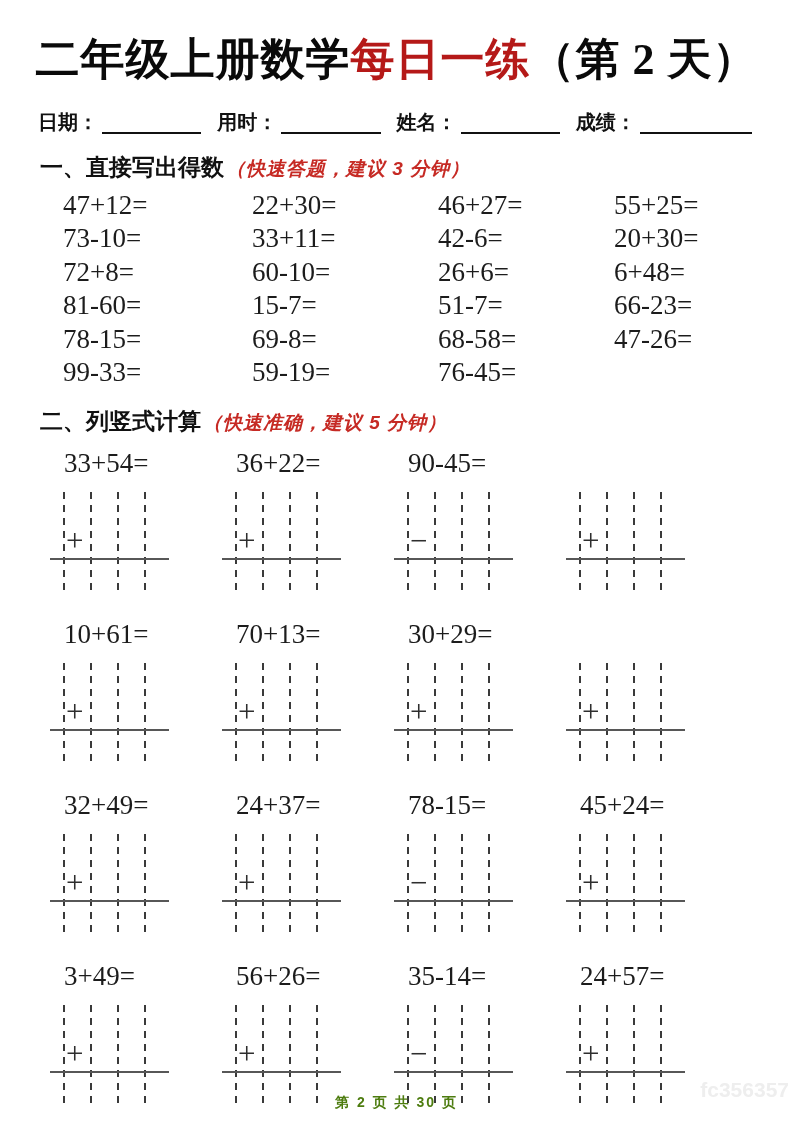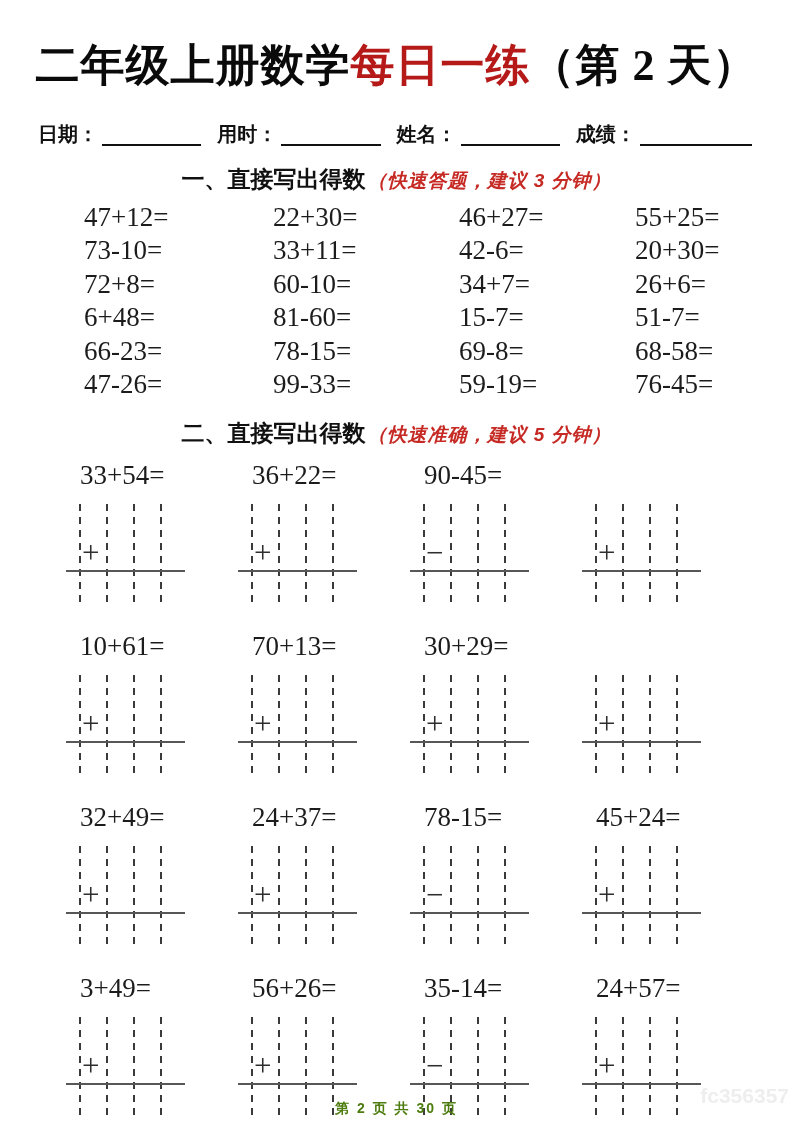--- a/index.html
+++ b/index.html
@@ -9,21 +9,21 @@
     background:#ffffff;
     font-family:"Liberation Sans", sans-serif;
     color:#111;
     position:relative;
     overflow:hidden;
   }
   .page { position:relative; width:793px; height:1122px; }
 
   
   .title {
-    margin:18px; padding-top:22px;
+    margin:12px; padding-top:22px;
     text-align:center;
     font-family:"Liberation Serif", serif;
     font-weight:bold;
     font-size:44px;
     letter-spacing:1px;
     line-height:1.2;
     color:#0a0a0a;
     white-space:nowrap;
   }
   .title .red { color:#b51918; }
@@ -38,49 +38,49 @@
   .hfield .hlabel { white-space:nowrap; }
   .hfield .blank {
     flex:1; max-width:112px;
     border-bottom:2px solid #111;
     height:20px; margin:0 16px 2px 4px;
   }
   .hfield:last-child .blank { margin-right:0; }
 
   
   .sec-heading {
+    padding-left:40px;
     font-size:23px; font-weight:bold;
     margin-top:16px;
     white-space:nowrap;
-    text-align:center;
   }
   .sec-heading .note {
     color:#c62a24; font-size:19px; font-weight:bold;
     font-style:italic; margin-left:2px; letter-spacing:1px;
   }
 
   
   .grid1 {
     display:grid;
     grid-template-columns:189px 186px 176px auto;
-    padding-left:84px;
+    padding-left:63px;
     font-family:"Liberation Serif", serif;
     font-size:27px;
     line-height:33.5px;
     margin-top:6px;
     color:#1c1c1c;
   }
 
   
   .vrow { margin-top:10px; }
   .vrow + .vrow { margin-top:24px; }
   .vlabels, .vtemplates {
     display:grid;
     grid-template-columns:repeat(4, 172px);
-    padding-left:66px;
+    padding-left:50px;
   }
   .vlabels {
     font-family:"Liberation Serif", serif;
     font-size:27px; line-height:32px;
     color:#1c1c1c;
   }
   .vlabels span { margin-left:14px; }
   .vtemplates { margin-top:13px; }
 
   .vt { position:relative; width:112px; height:102px; }
@@ -146,38 +146,37 @@
     <span>47+12=</span>
     <span>22+30=</span>
     <span>46+27=</span>
     <span>55+25=</span>
     <span>73-10=</span>
     <span>33+11=</span>
     <span>42-6=</span>
     <span>20+30=</span>
     <span>72+8=</span>
     <span>60-10=</span>
-    <span>34+7=</span>
     <span>26+6=</span>
     <span>6+48=</span>
     <span>81-60=</span>
     <span>15-7=</span>
     <span>51-7=</span>
     <span>66-23=</span>
     <span>78-15=</span>
     <span>69-8=</span>
     <span>68-58=</span>
     <span>47-26=</span>
     <span>99-33=</span>
     <span>59-19=</span>
     <span>76-45=</span>
   </div>
 
   <div class="sec-heading">
-    <span>二、直接写出得数</span><span class="note">（快速准确，建议 5 分钟）</span>
+    <span>二、列竖式计算</span><span class="note">（快速准确，建议 5 分钟）</span>
   </div>
 
   <div class="vrow">
     <div class="vlabels">
       <span>33+54=</span>
       <span>36+22=</span>
       <span>90-45=</span>
     </div>
     <div class="vtemplates">
       <div class="vt">

